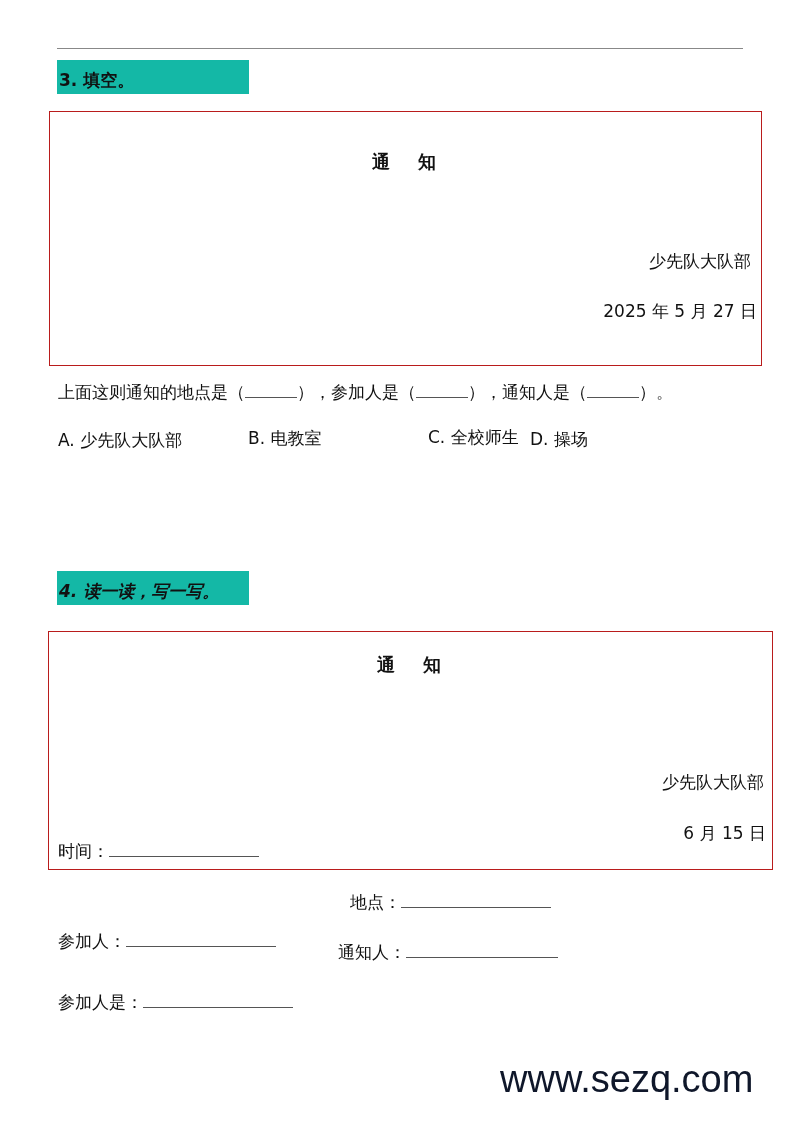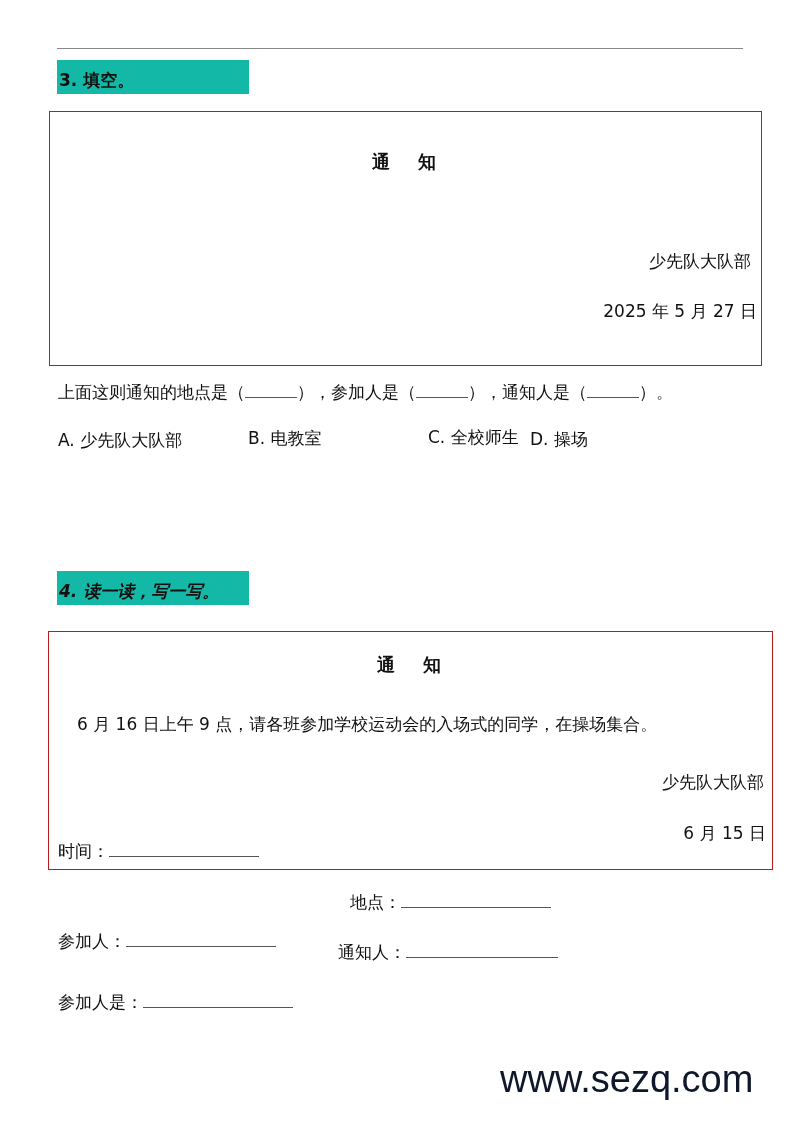--- a/index.html
+++ b/index.html
@@ -35,21 +35,20 @@
 <div class="abs" style="left:248px;top:427px;">B. 电教室</div>
 <div class="abs" style="left:380px;top:426px;margin-left:48px;">C. 全校师生</div>
 <div class="abs" style="left:530px;top:428px;">D. 操场</div>
 
 <div class="section-head" style="top:571px;width:190px;font-style:italic;">4. 读一读，写一写。</div>
 
 <div class="box" style="left:48px;top:631px;width:725px;height:239px;">
   <div class="abs title" style="left:328px;top:21px;">
     <span>通</span><span style="display:inline-block;width:28px;"></span><span>知</span>
   </div>
-  <div class="abs" style="left:28px;top:81px;">6 月 16 日上午 9 点，请各班参加学校运动会的入场式的同学，在操场集合。</div>
   <div class="abs" style="right:8px;top:139px;">少先队大队部</div>
   <div class="abs" style="right:6px;top:190px;">6 月 15 日</div>
 </div>
 
 <div class="abs" style="left:58px;top:840px;">
   <span>时间：</span><span class="blank" style="width:150px;"></span>
 </div>
 <div class="abs" style="left:350px;top:891px;">
   <span>地点：</span><span class="blank" style="width:150px;"></span>
 </div>

